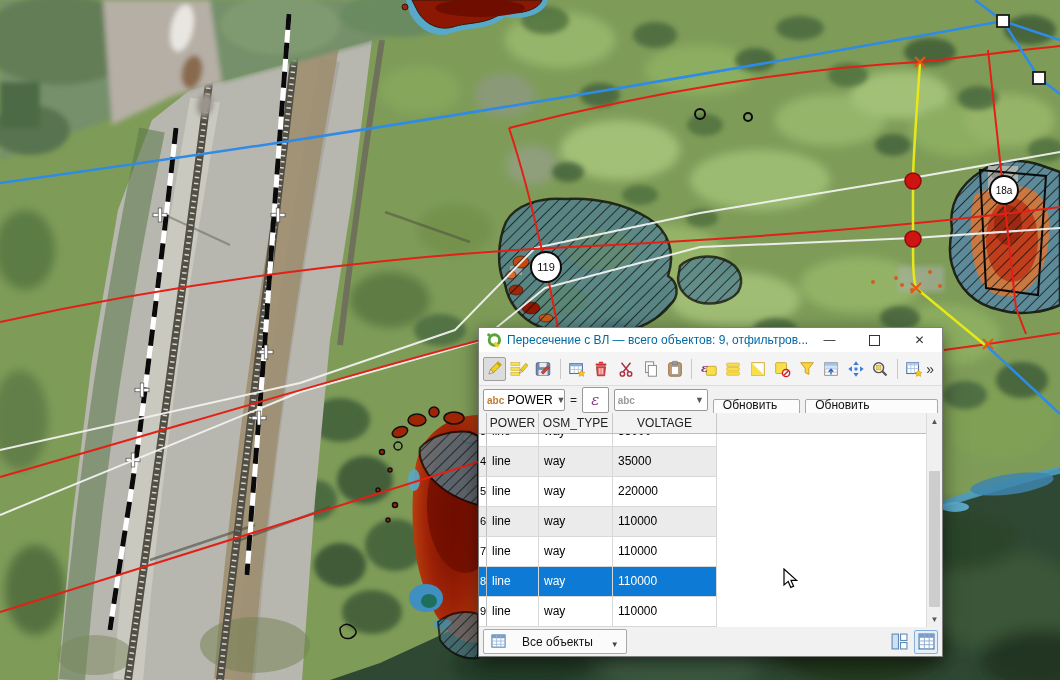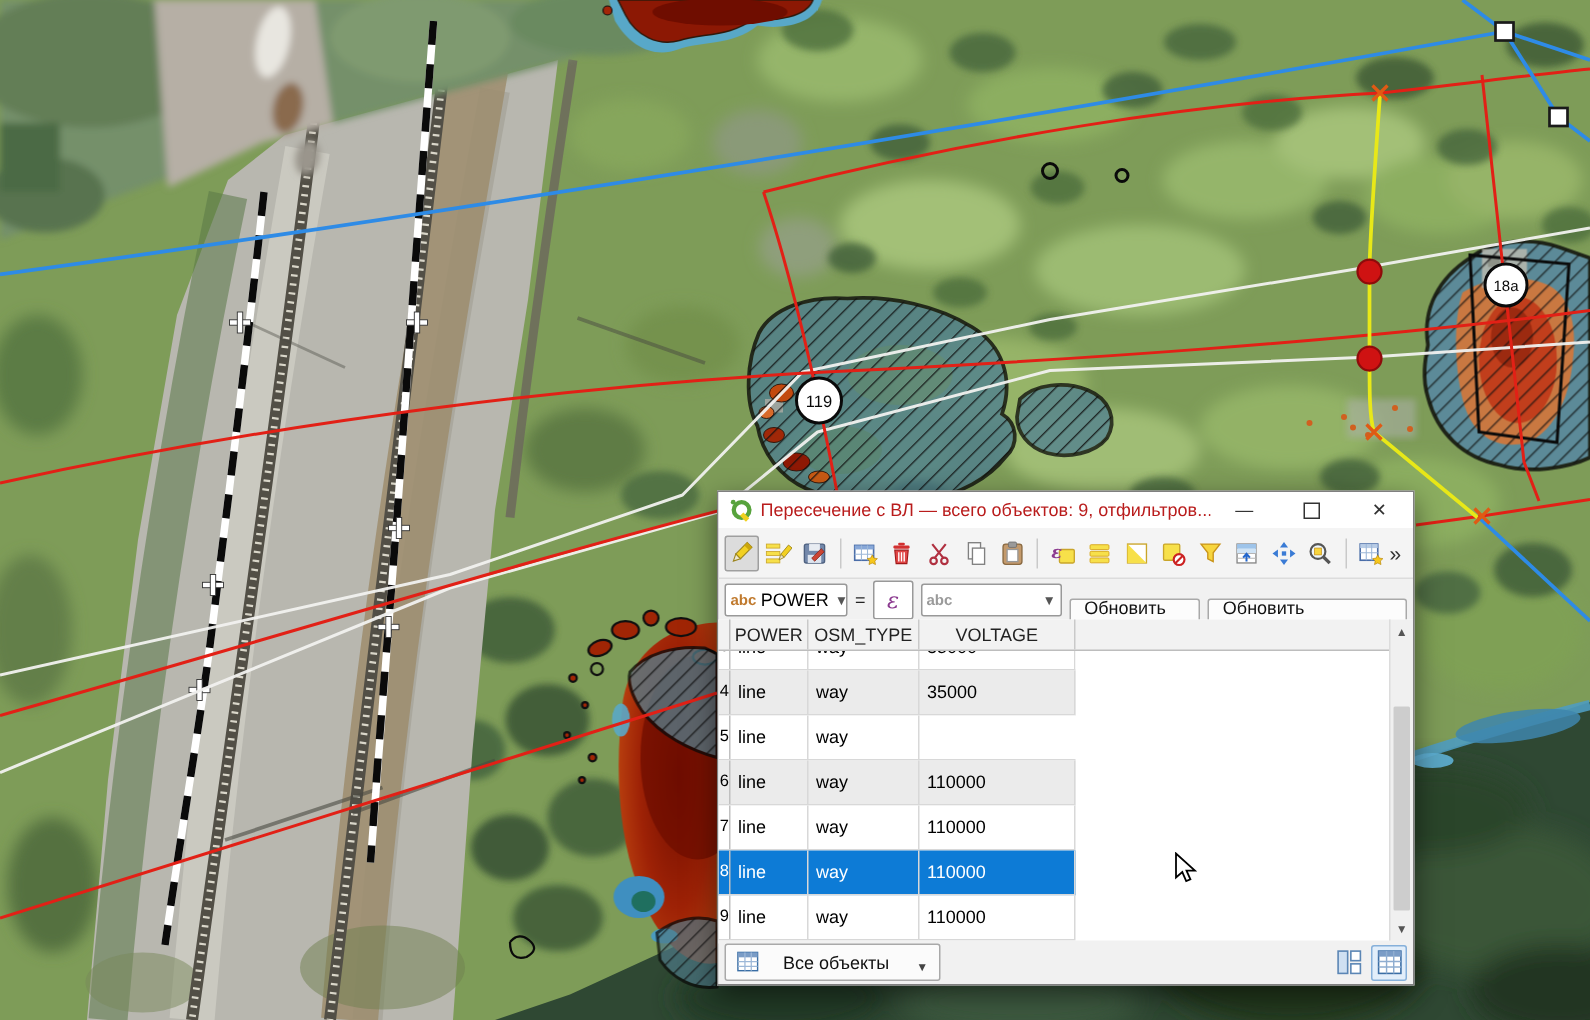--- a/index.html
+++ b/index.html
@@ -3,21 +3,21 @@
 <meta charset="utf-8">
 <style>
   html,body{margin:0;padding:0;background:#222;}
   #stage{position:relative;width:1060px;height:680px;overflow:hidden;font-family:"Liberation Sans",sans-serif;}
   #map{position:absolute;left:0;top:0;}
   
   .dialog{position:absolute;left:478px;top:327px;width:465px;height:330px;background:#f1f1f1;
           border:1px solid #808080;box-sizing:border-box;box-shadow:0 6px 18px rgba(0,0,0,.5);}
   .titlebar{height:24px;background:#ffffff;display:flex;align-items:center;}
   .qicon{width:16px;height:16px;margin:0 5px 0 7px;flex:0 0 auto;}
-  .title{font-size:12px;color:#b91c1c;flex:1;white-space:nowrap;overflow:hidden;}
+  .title{font-size:12px;color:#0369a1;flex:1;white-space:nowrap;overflow:hidden;}
   .winbtn{width:45px;height:24px;display:flex;align-items:center;justify-content:center;font-size:12px;color:#333;}
   .maxglyph{width:9px;height:9px;border:1px solid #333;}
   .toolbar{height:33px;background:#f4f4f4;border-bottom:1px solid #dcdcdc;display:flex;align-items:center;padding-left:3px;}
   .tool{width:22px;height:22px;margin:0 1px;display:flex;align-items:center;justify-content:center;border:1px solid transparent;}
   .tool svg{width:18px;height:18px;}
   .tool.pressed{background:#dcdcdc;border:1px solid #9f9f9f;border-radius:2px;}
   .tsep{width:1px;height:20px;background:#c9c9c9;margin:0 4px;flex:0 0 auto;}
   .overflow{margin-left:auto;margin-right:8px;font-size:14px;color:#333;}
   .filterbar{height:28px;background:#f1f1f1;border-bottom:1px solid #d5d5d5;display:flex;align-items:center;gap:5px;padding:0 4px;}
   .combo{height:22px;background:#fff;border:1px solid #999;border-radius:2px;display:flex;align-items:center;font-size:12px;padding:4px 3px;box-sizing:border-box;}
@@ -537,20 +537,21 @@
           <div class="trow shaded">
             <div class="cell num">4</div>
             <div class="cell c-power">line</div>
             <div class="cell c-osm">way</div>
             <div class="cell c-volt">35000</div>
           </div>
           <div class="trow">
             <div class="cell num">5</div>
             <div class="cell c-power">line</div>
             <div class="cell c-osm">way</div>
+            <div class="cell c-volt">220000</div>
           </div>
           <div class="trow shaded">
             <div class="cell num">6</div>
             <div class="cell c-power">line</div>
             <div class="cell c-osm">way</div>
             <div class="cell c-volt">110000</div>
           </div>
           <div class="trow">
             <div class="cell num">7</div>
             <div class="cell c-power">line</div>

